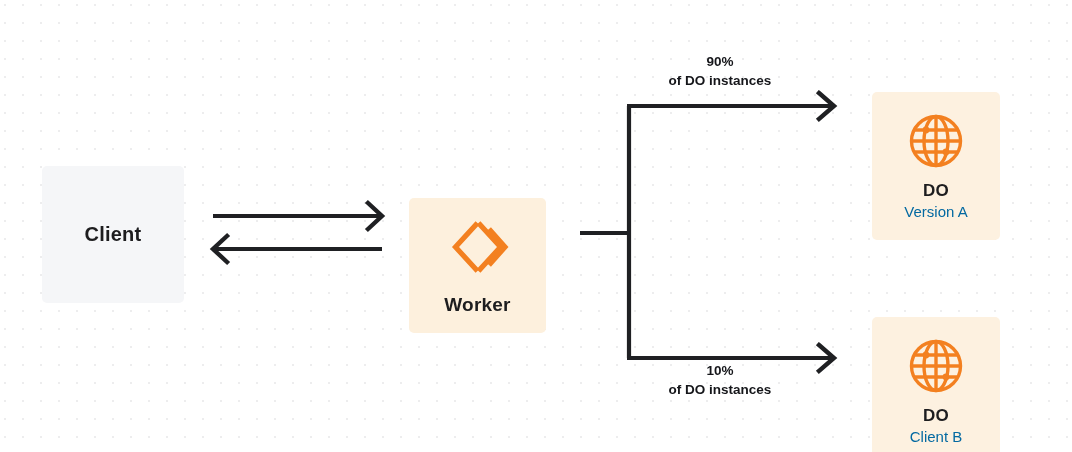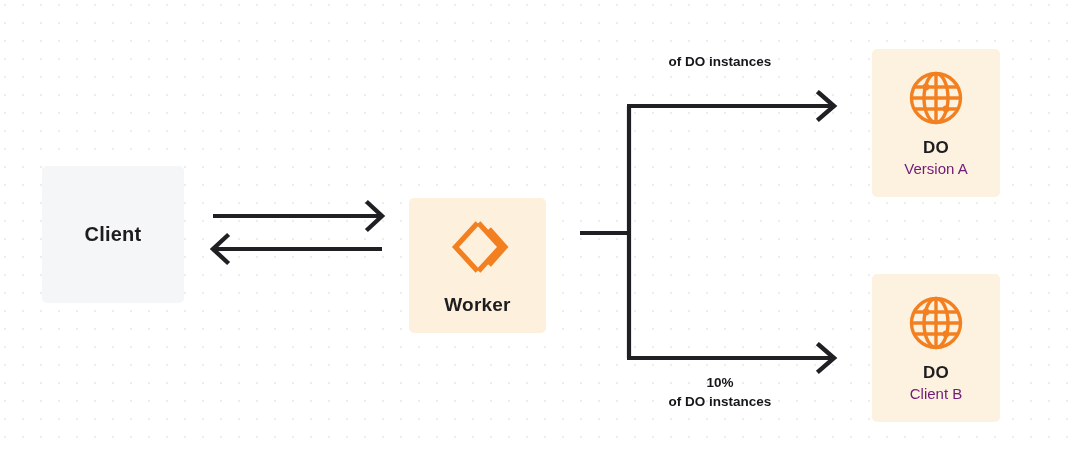--- a/index.html
+++ b/index.html
@@ -66,58 +66,59 @@
     font-weight: bold;
     color: #1d1d1f;
     letter-spacing: 0.2px;
   }
 
   .node-do {
     left: 872px;
     width: 128px;
     height: 148px;
     background-color: #fdf1e0;
+    margin-top: 43px;
   }
   .node-do-a { top: 49px; }
   .node-do-b { top: 274px; }
 
   .do-icon {
     margin-bottom: 11px;
     line-height: 0;
   }
   .do-title {
     font-size: 17px;
     font-weight: bold;
     color: #1d1d1f;
     letter-spacing: 0.2px;
     margin-bottom: 2px;
   }
   .do-sub {
     font-size: 15px;
     font-weight: normal;
-    color: #701a75;
+    color: #0369a1;
   }
 
   
   .edge-label {
     position: absolute;
     text-align: center;
     font-size: 13.5px;
     font-weight: bold;
     color: #15161a;
     line-height: 19px;
     width: 220px;
   }
   .edge-label-top {
     left: 610px;
     top: 52px;
   }
   .edge-label-bottom {
     left: 610px;
-    top: 373px;
+    top: 361px;
   }
 
   
   #connectors {
     position: absolute;
     left: 0;
     top: 0;
     width: 1072px;
     height: 452px;
     overflow: visible;
@@ -224,20 +225,21 @@
         </g>
         <circle cx="19" cy="18" r="3.4" fill="#F38020"></circle>
         <circle cx="39" cy="40" r="3.4" fill="#F38020"></circle>
       </svg>
     </span>
     <span class="do-title">DO</span>
     <span class="do-sub">Client B</span>
   </div>
 
   <div class="edge-label edge-label-top">
+    <div>90%</div>
     <div>of DO instances</div>
   </div>
 
   <div class="edge-label edge-label-bottom">
     <div>10%</div>
     <div>of DO instances</div>
   </div>
 
 </div>
 

